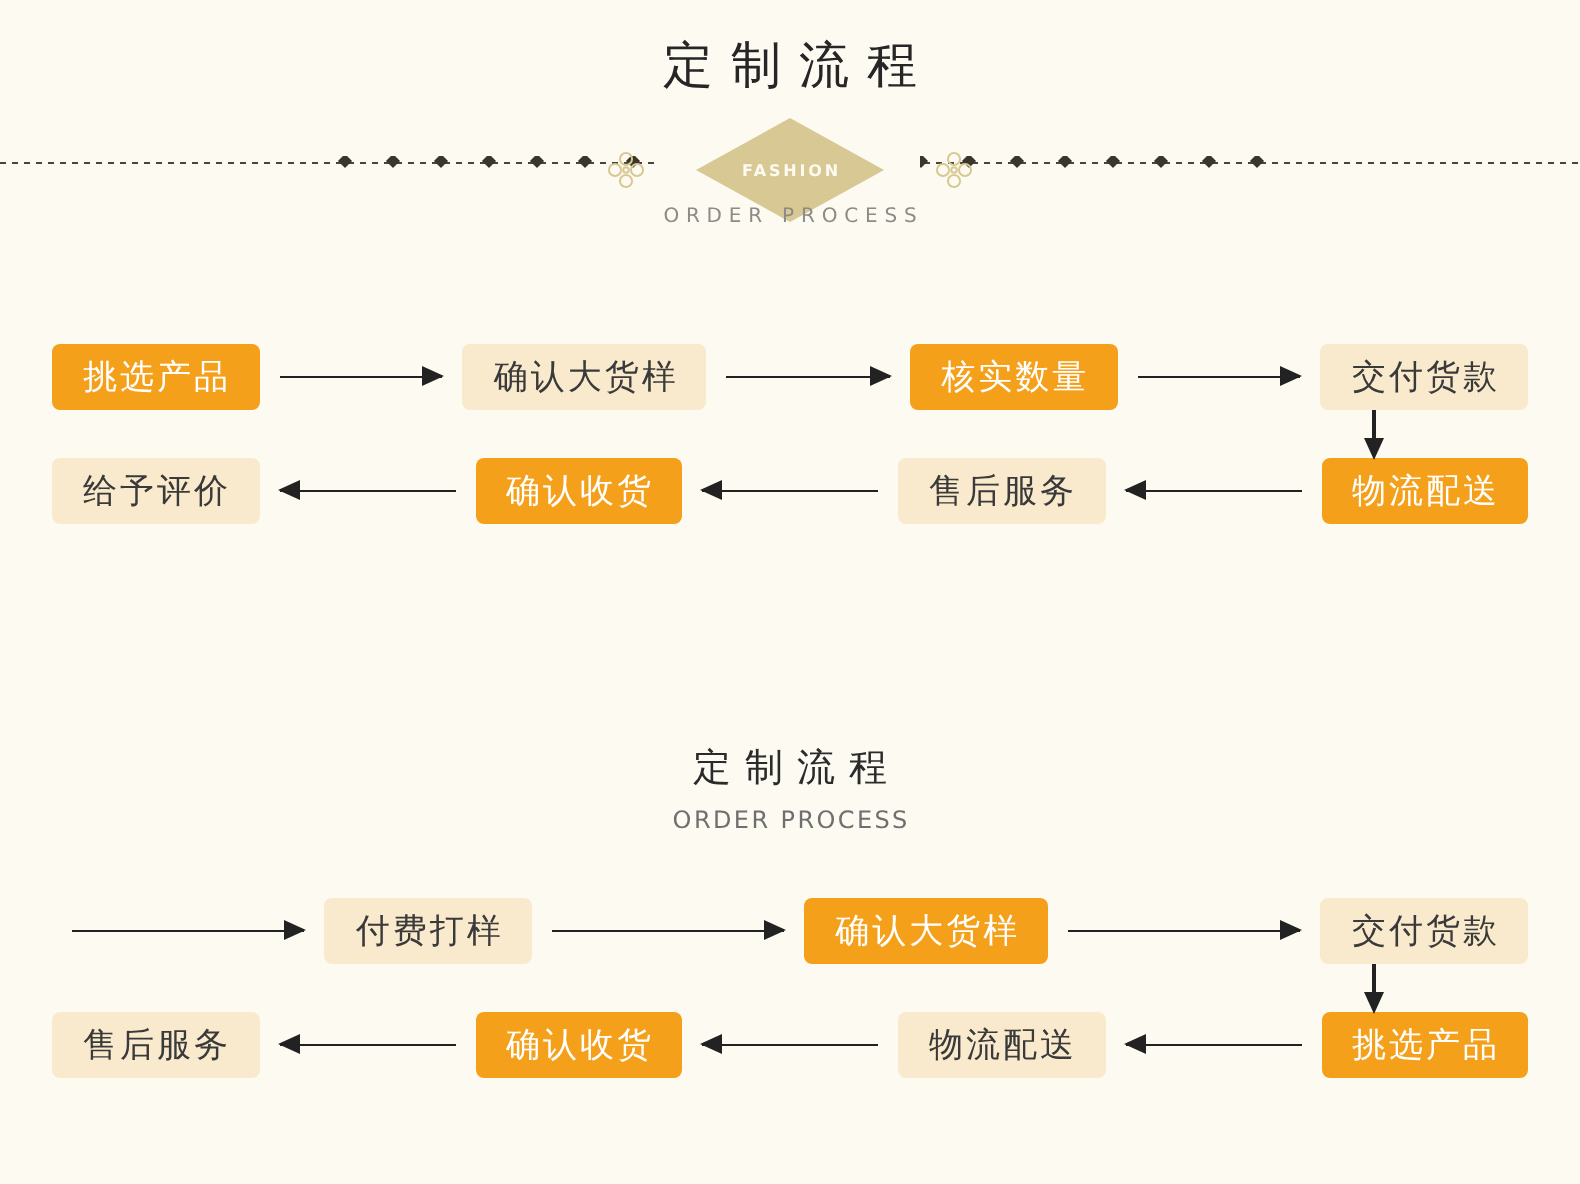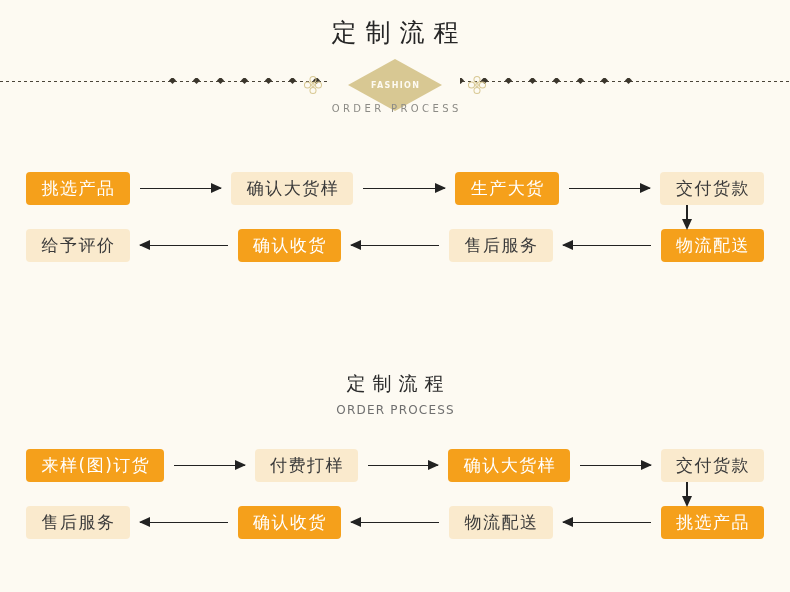--- a/index.html
+++ b/index.html
@@ -325,21 +325,21 @@
         <div class="node solid">挑选产品</div>
         <div class="arrow right">
           <div class="shaft"></div>
           <div class="head"></div>
         </div>
         <div class="node light">确认大货样</div>
         <div class="arrow right">
           <div class="shaft"></div>
           <div class="head"></div>
         </div>
-        <div class="node solid">生产大货</div>
+        <div class="node solid">核实数量</div>
         <div class="arrow right">
           <div class="shaft"></div>
           <div class="head"></div>
         </div>
         <div class="node light">交付货款</div>
         <div class="edge-pad"></div>
       </div>
       <div class="vconn-row">
         <div class="vconn" style="left: 681px;">
           <div class="vshaft"></div>
@@ -367,21 +367,20 @@
         <div class="edge-pad"></div>
       </div>
     </div>
     <div style="position: absolute; left: 0px; top: 371px; width: 790px;">
       <div class="section-head">
         <div class="cn">定制流程</div>
         <div class="en">ORDER PROCESS</div>
       </div>
       <div class="flow-row" style="margin-top: 32px;">
         <div class="edge-pad"></div>
-        <div class="node solid">来样(图)订货</div>
         <div class="arrow right">
           <div class="shaft"></div>
           <div class="head"></div>
         </div>
         <div class="node light">付费打样</div>
         <div class="arrow right">
           <div class="shaft"></div>
           <div class="head"></div>
         </div>
         <div class="node solid">确认大货样</div>

